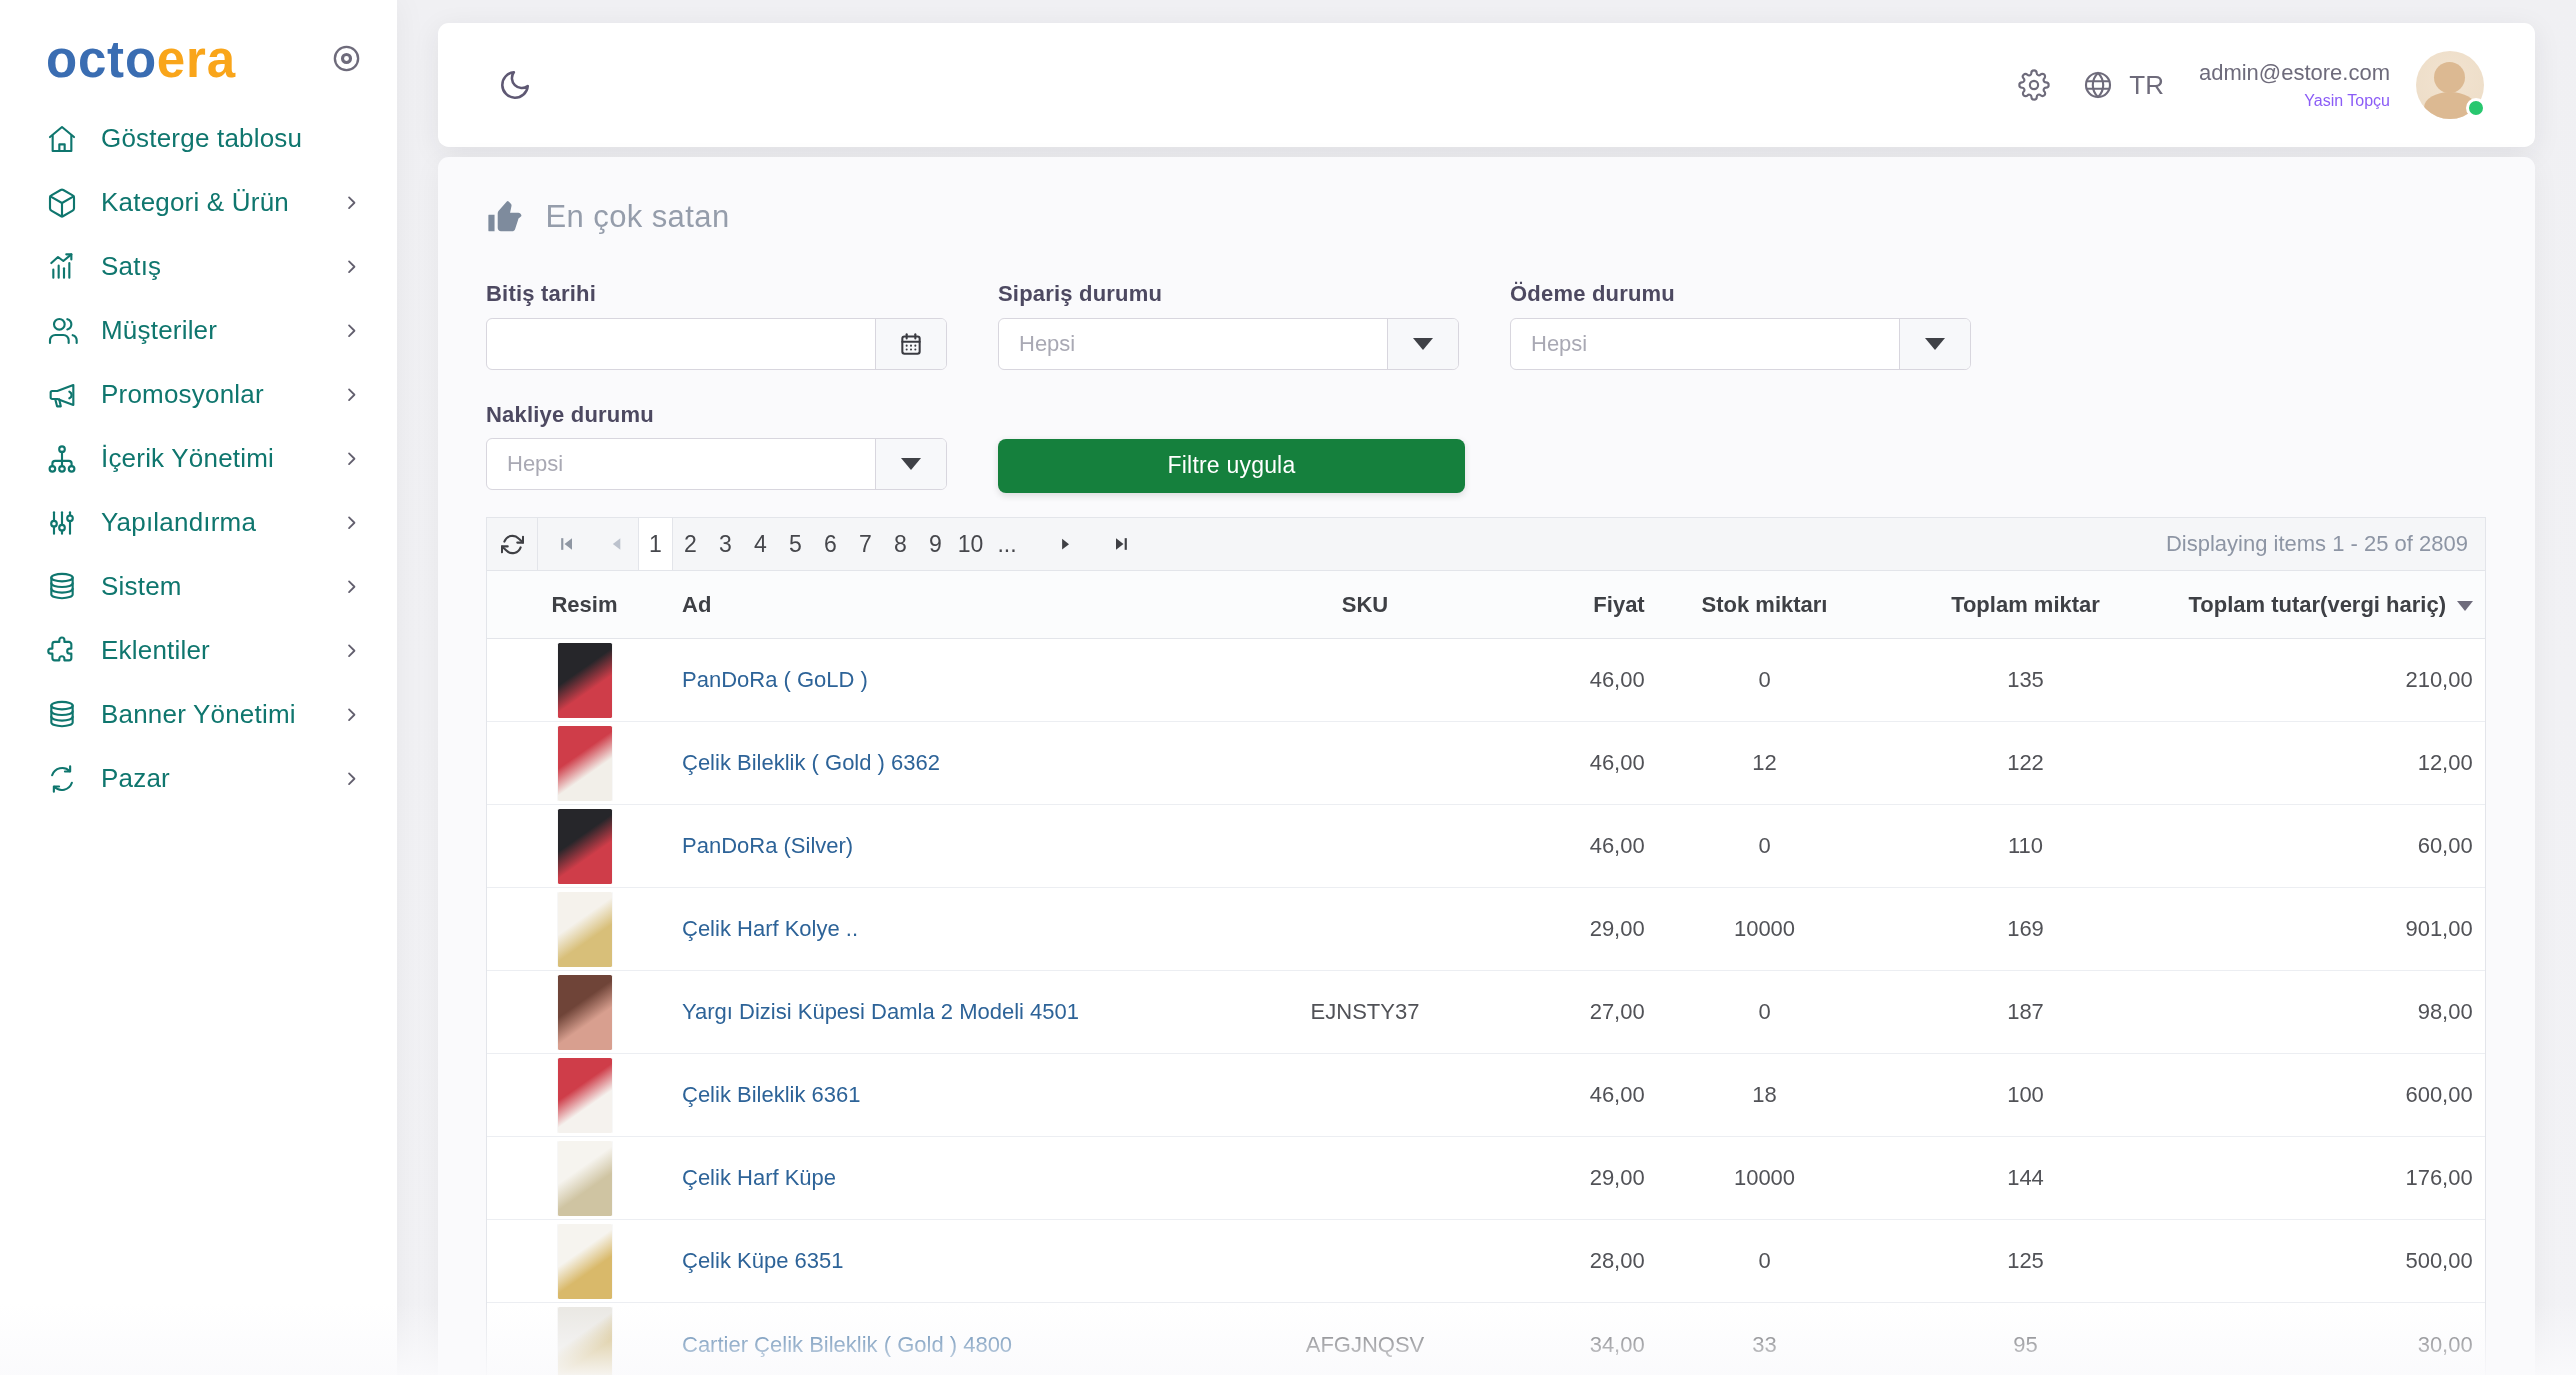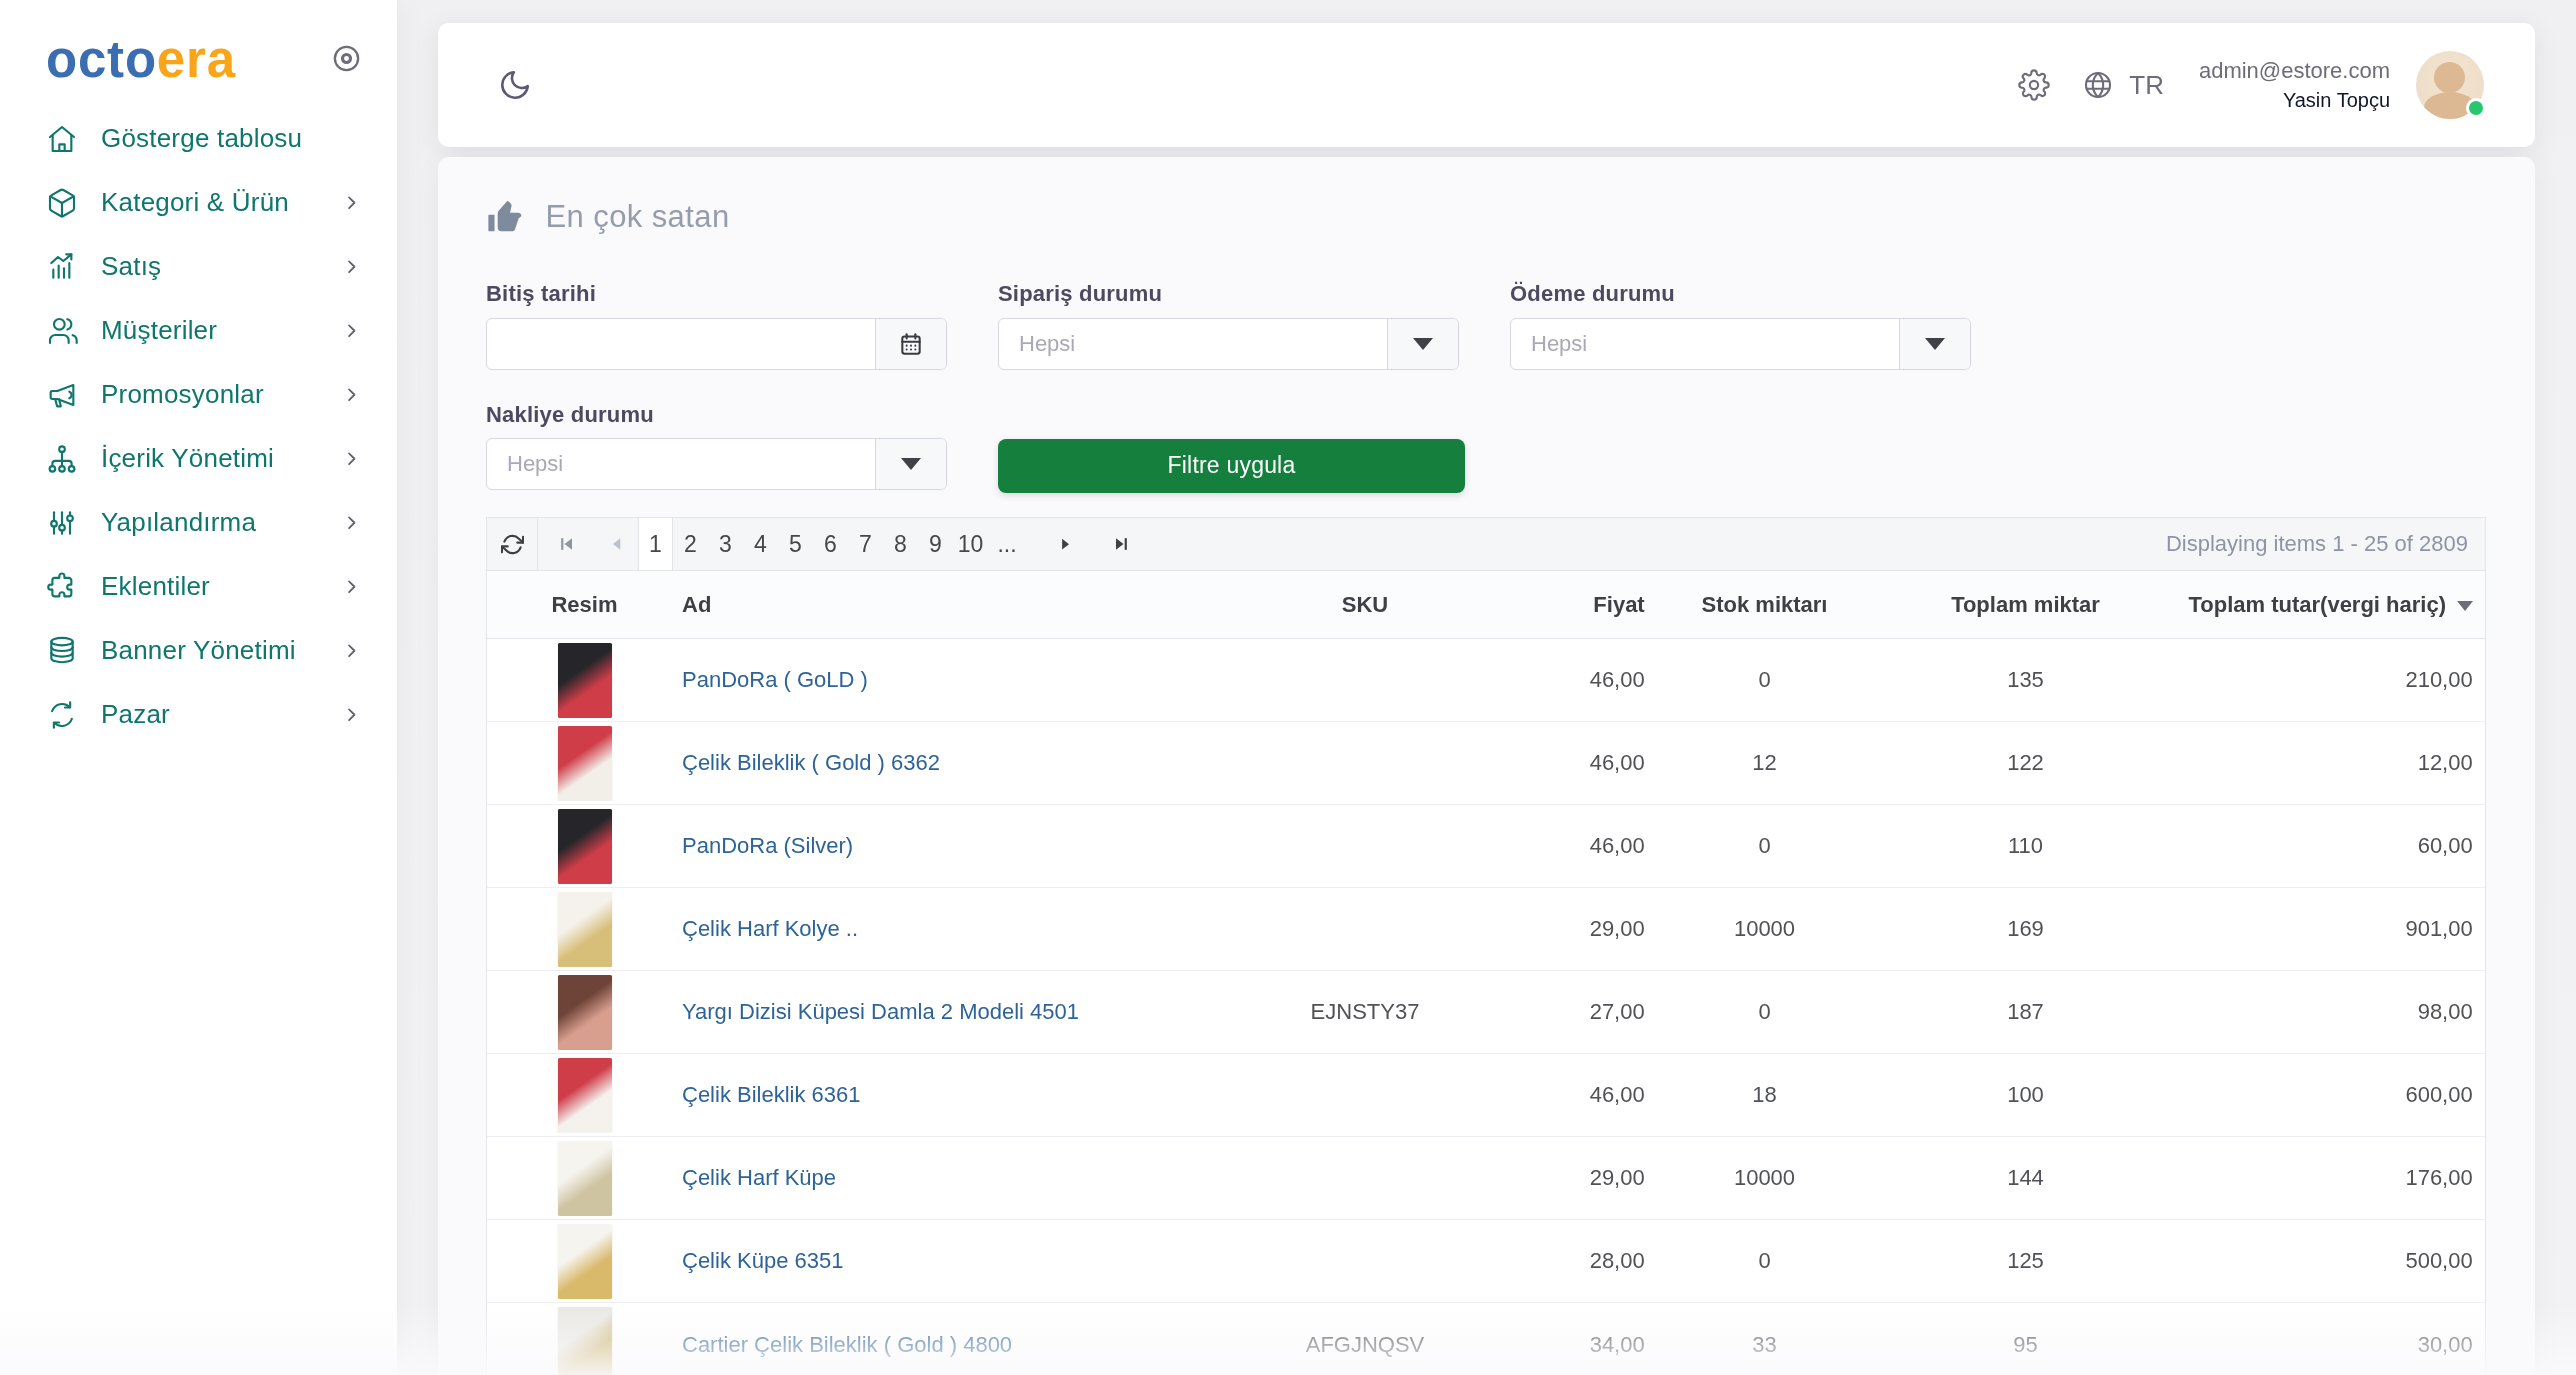--- a/index.html
+++ b/index.html
@@ -36,21 +36,21 @@
     display:flex; align-items:center; padding:0 51px 0 60px;
   }
   .moon-btn { width:34px; height:34px; color:#5e5873; cursor:pointer; }
   .top-right { margin-left:auto; display:flex; align-items:center; }
   .tb-ic { width:32px; height:32px; color:#6e6b7b; cursor:pointer; }
   .gear { margin-right:32px; }
   .globe { margin-right:15.4px; }
   .lang { font-size:26px; color:#6e6b7b; cursor:pointer; margin-right:35px; }
   .userbox { text-align:right; margin-right:26px; cursor:pointer; }
   .uemail { font-size:22px; color:#6e6b7b; font-weight:500; }
-  .uname { font-size:20px; color:#0f172a; margin-top:5.4px; }
+  .uname { font-size:16px; color:#8b5cf6; margin-top:5.4px; }
   .avatar { position:relative; width:68px; height:68px; border-radius:50%;
     background:radial-gradient(circle at 50% 38%, #f2e3d0 0%, #ecdcc6 100%); cursor:pointer; overflow:visible; }
   .avatar .head { position:absolute; left:18.4px; top:10.7px; width:31px; height:31px; border-radius:50%; background:#dcb992; }
   .avatar .bodyp { position:absolute; left:7.7px; top:41px; width:52px; height:31px; border-radius:50% 50% 40% 40%; background:#dcb992; }
   .avatar .clip { position:absolute; inset:0; border-radius:50%; overflow:hidden; }
   .avatar .dot { position:absolute; right:-1.5px; bottom:1.5px; width:20px; height:20px; border-radius:50%;
     background:#28c76f; border:3.1px solid #fff; z-index:2; }
 
   .content {
     margin-top:10px; background:#fafafc; border-radius:10.7px;
@@ -201,20 +201,32 @@
               <circle cx="6" cy="12.5" r="2.1"></circle>
               <line x1="6" y1="14.7" x2="6" y2="20"></line>
               <line x1="12" y1="4" x2="12" y2="13.3"></line>
               <circle cx="12" cy="15.5" r="2.1"></circle>
               <line x1="12" y1="17.7" x2="12" y2="20"></line>
               <line x1="18" y1="4" x2="18" y2="6.3"></line>
               <circle cx="18" cy="8.5" r="2.1"></circle>
               <line x1="18" y1="10.7" x2="18" y2="20"></line>
             </svg></span>
           <span class="mlabel">Yapılandırma</span>
+          <span class="chev"><svg class="" viewBox="0 0 24 24" fill="none" stroke="currentColor" stroke-width="2" stroke-linecap="round" stroke-linejoin="round">
+              <polyline points="9 6 15 12 9 18"></polyline>
+            </svg></span>
+        </div>
+        <div class="mitem">
+          <span class="mic"><svg class="" viewBox="0 0 24 24" fill="none" stroke="currentColor" stroke-width="1.6" stroke-linecap="round" stroke-linejoin="round">
+              <ellipse cx="12" cy="5" rx="8" ry="2.8"></ellipse>
+              <path d="M4 5v4.2c0 1.55 3.58 2.8 8 2.8s8-1.25 8-2.8V5"></path>
+              <path d="M4 9.2v4.2c0 1.55 3.58 2.8 8 2.8s8-1.25 8-2.8V9.2"></path>
+              <path d="M4 13.4v4.2c0 1.55 3.58 2.8 8 2.8s8-1.25 8-2.8v-4.2"></path>
+            </svg></span>
+          <span class="mlabel">Sistem</span>
           <span class="chev"><svg class="" viewBox="0 0 24 24" fill="none" stroke="currentColor" stroke-width="2" stroke-linecap="round" stroke-linejoin="round">
               <polyline points="9 6 15 12 9 18"></polyline>
             </svg></span>
         </div>
         <div class="mitem">
           <span class="mic"><svg class="" viewBox="0 0 24 24" fill="none" stroke="currentColor" stroke-width="1.6" stroke-linecap="round" stroke-linejoin="round">
               <path d="M10 3.8a1.9 1.9 0 0 1 3.8 0v1.4h3.4a1.8 1.8 0 0 1 1.8 1.8v3.2h-1.2a1.9 1.9 0 0 0 0 3.8H19v3.2a1.8 1.8 0 0 1-1.8 1.8h-3.4v-1.2a1.9 1.9 0 0 0-3.8 0V19H6.6a1.8 1.8 0 0 1-1.8-1.8V14H3.6a1.9 1.9 0 0 1 0-3.8h1.2V7a1.8 1.8 0 0 1 1.8-1.8H10z"></path>
             </svg></span>
           <span class="mlabel">Eklentiler</span>
           <span class="chev"><svg class="" viewBox="0 0 24 24" fill="none" stroke="currentColor" stroke-width="2" stroke-linecap="round" stroke-linejoin="round">

